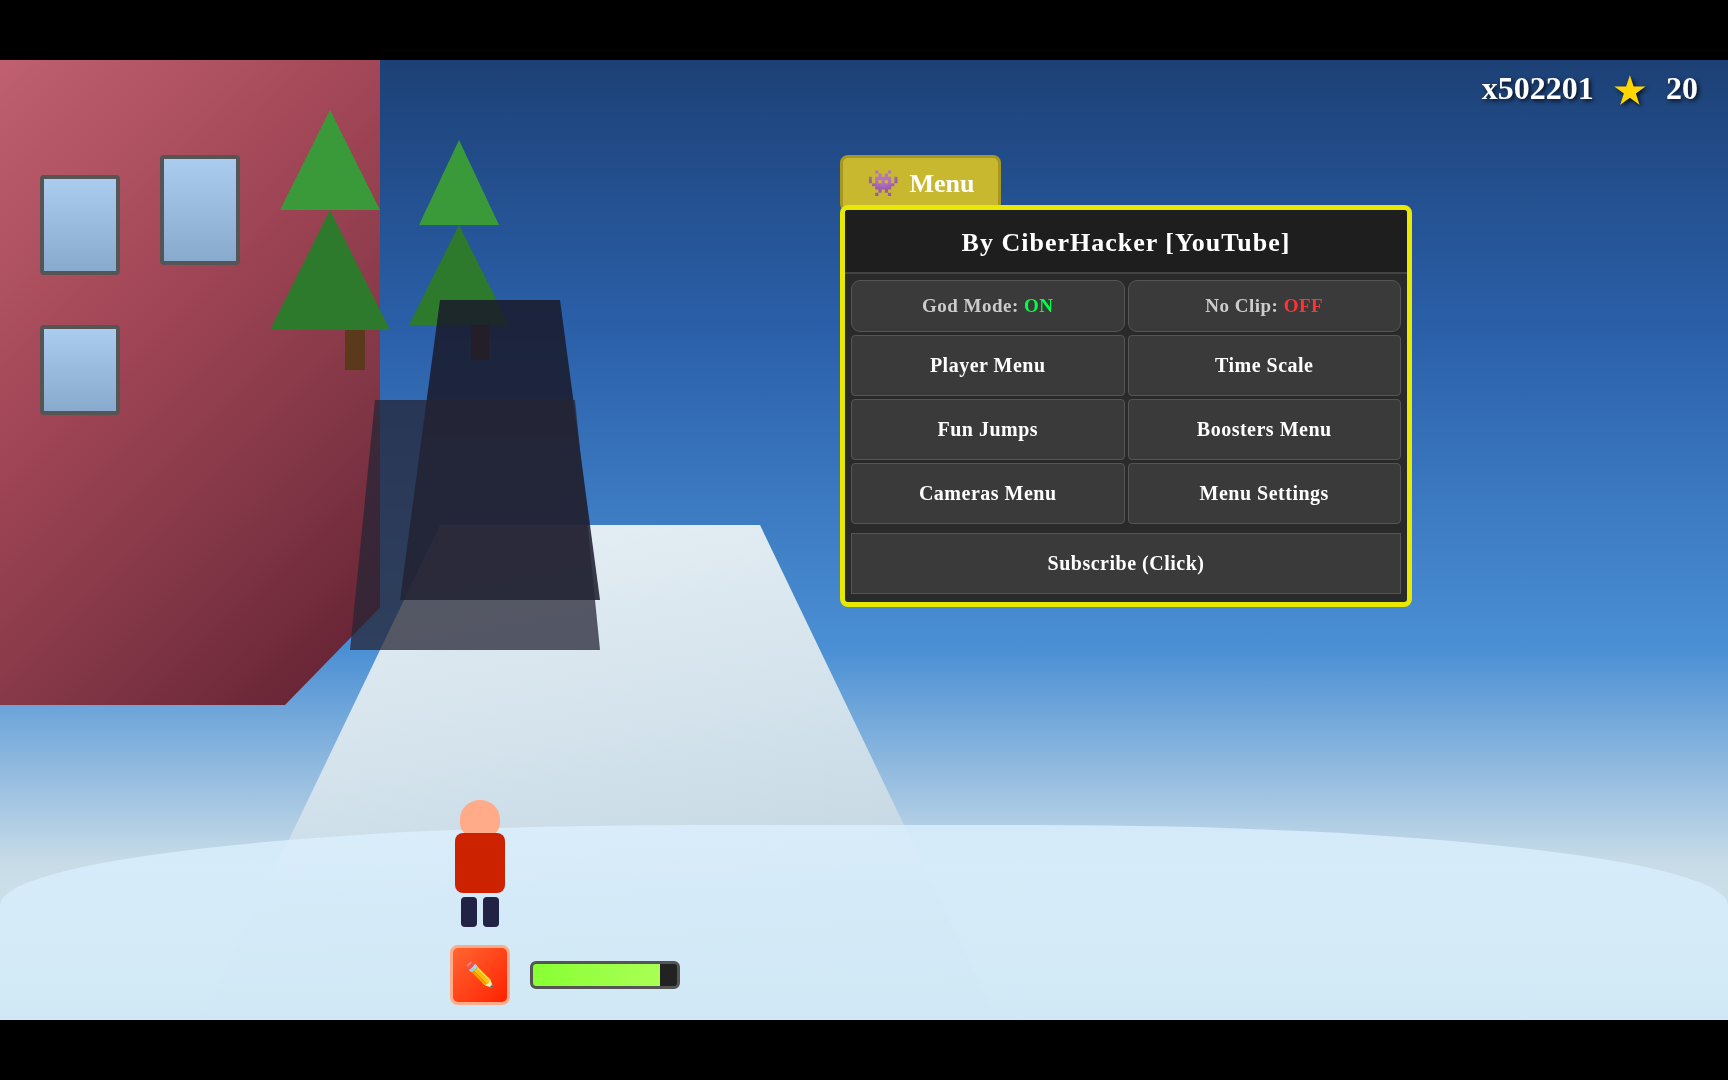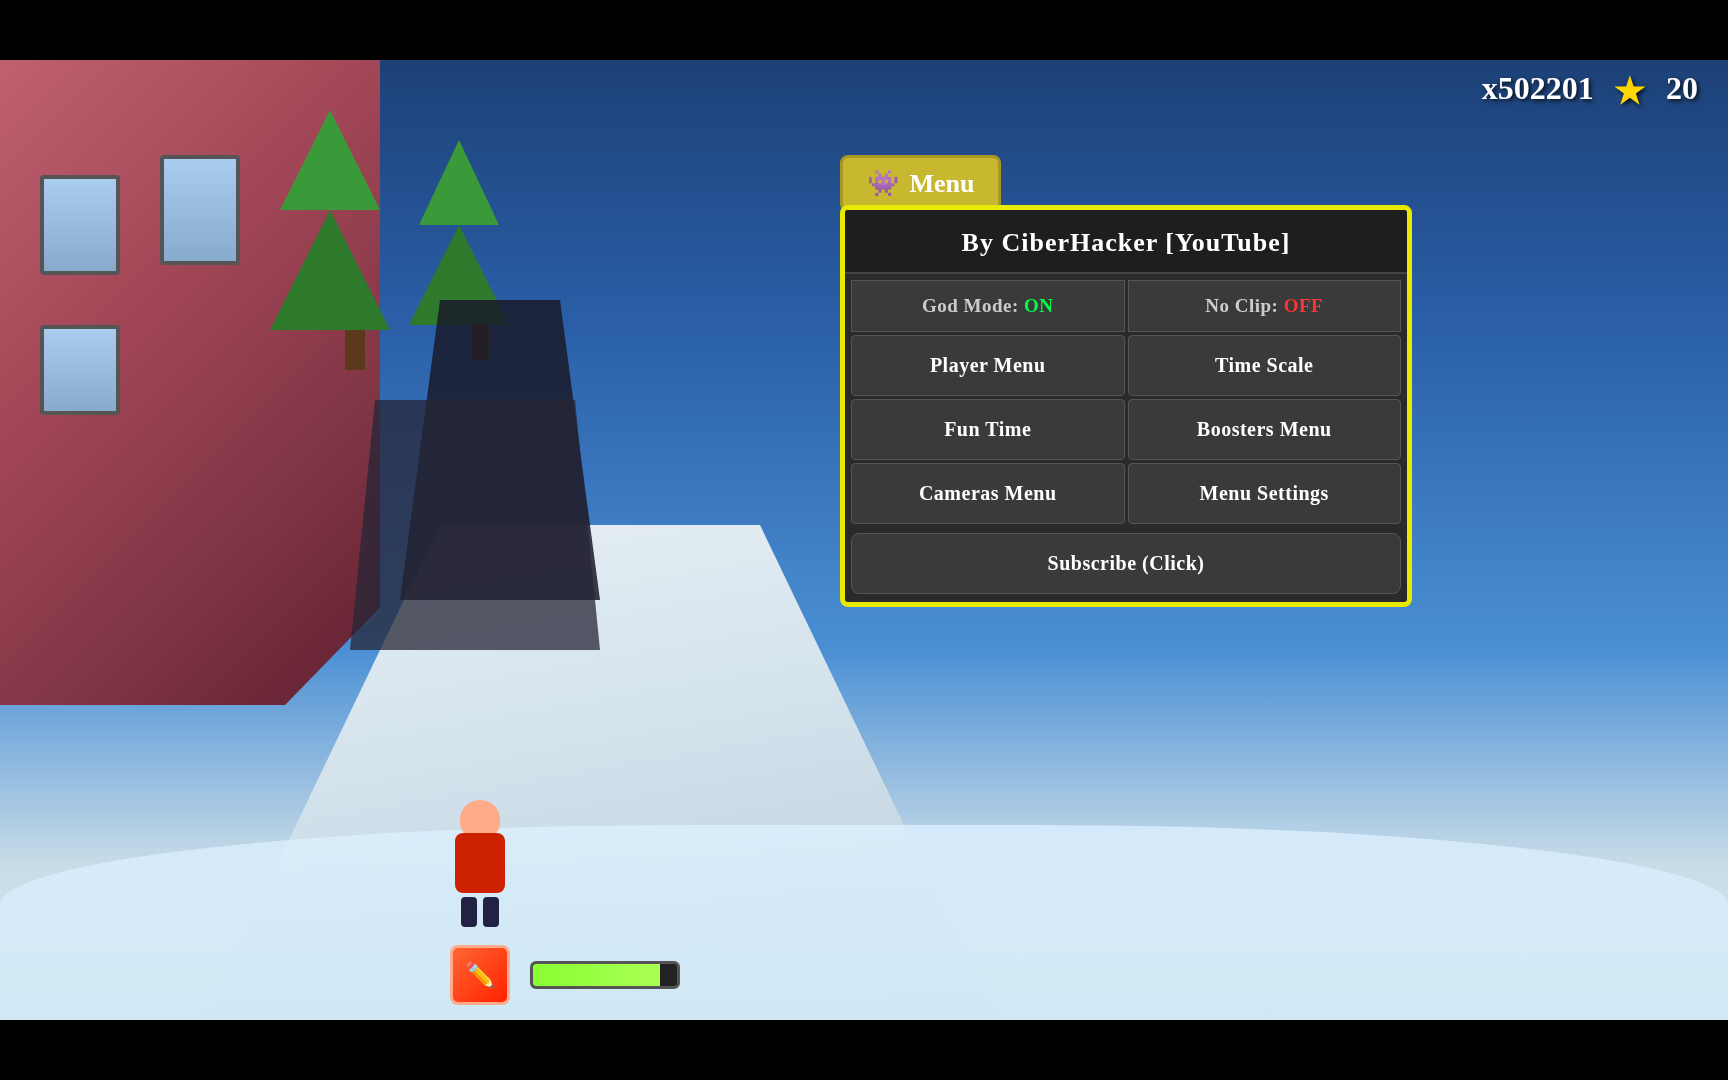--- a/index.html
+++ b/index.html
@@ -275,39 +275,39 @@
       font-weight: bold;
       color: #fff;
       font-family: 'Georgia', serif;
       letter-spacing: 0.5px;
       transition: background 0.15s;
     }
 
     .menu-item-toggle {
       background: #3a3a3a;
       border: 1px solid #555;
-      border-radius: 0;
+      border-radius: 9px;
       text-align: center;
       padding: 14px 8px;
       cursor: pointer;
       font-size: 19px;
       font-weight: bold;
       color: #ccc;
       font-family: 'Georgia', serif;
       letter-spacing: 0.5px;
     }
 
     .on-text { color: #00ff44; font-weight: bold; }
     .off-text { color: #ff3333; font-weight: bold; }
 
     .menu-item-full {
       grid-column: 1 / -1;
       background: #3a3a3a;
       border: 1px solid #555;
-      border-radius: 8px;
+      border-radius: 0;
       text-align: center;
       padding: 18px 16px;
       cursor: pointer;
       font-size: 20px;
       font-weight: bold;
       color: #fff;
       font-family: 'Georgia', serif;
       letter-spacing: 0.5px;
       margin-top: 3px;
     }
@@ -390,21 +390,21 @@
 
     <div class="menu-item">
       <span>Player Menu</span>
     </div>
 
     <div class="menu-item">
       <span>Time Scale</span>
     </div>
 
     <div class="menu-item">
-      <span>Fun Time</span>
+      <span>Fun Jumps</span>
     </div>
 
     <div class="menu-item">
       <span>Boosters Menu</span>
     </div>
 
 
     <div class="menu-item">
       <span>Cameras Menu</span>
     </div>

